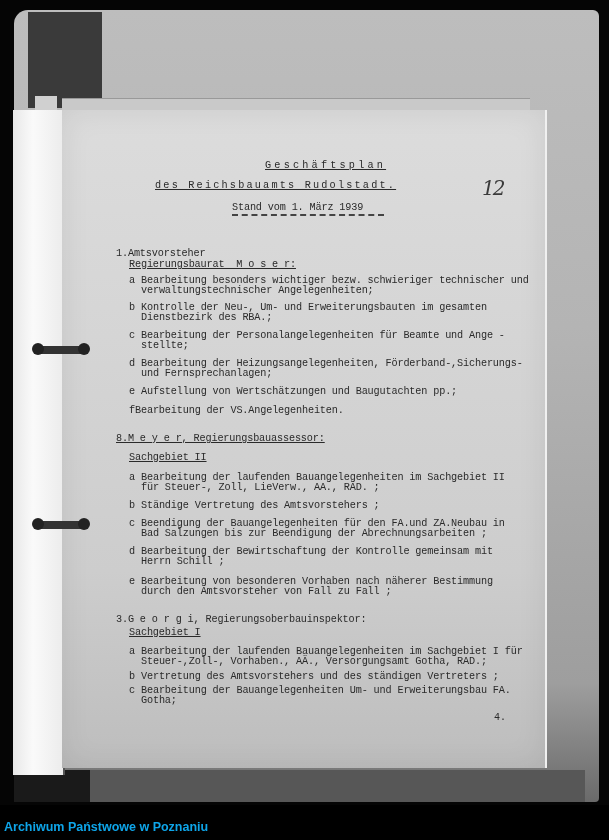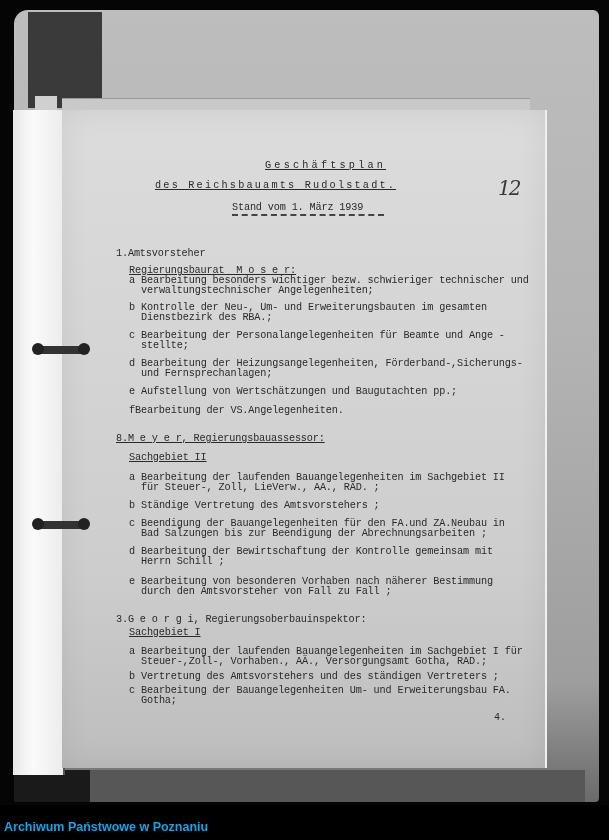--- a/index.html
+++ b/index.html
@@ -51,21 +51,21 @@
     background:linear-gradient(180deg,#dcdcdc 0%,#d6d6d6 30%,#cdcdcd 70%,#bdbdbd 100%);
     border-right:2px solid #f0f0f0;
     box-shadow: inset 0 0 30px rgba(0,0,0,0.08);
   }
   .txt { position:absolute; color:#2a2a2a; font-size:10.2px; line-height:12px; white-space:pre; letter-spacing:-0.15px; }
   .u { text-decoration:underline; }
   .title1 { left:233px; top:160px; letter-spacing:3.2px;margin-left:32px; }
   .title2 { left:155px; top:180px; letter-spacing:2.2px; }
   .title3 { left:232px; top:202px; }
   .title3-dash { position:absolute; left:232px; top:214px; width:152px; border-top:2px dashed #444; }
-  .handnum { position:absolute; left:482px; top:176px; font-family:"DejaVu Serif", serif; font-style:italic; font-size:20px; color:#3a3a3a; letter-spacing:-2px;margin-left:16px; }
+  .handnum { position:absolute; left:482px; top:176px; font-family:"DejaVu Serif", serif; font-style:italic; font-size:20px; color:#3a3a3a; letter-spacing:-2px; }
   .pagenum { position:absolute; left:494px; top:712px; font-size:10px; color:#2a2a2a; }
   .archive-label {
     position:absolute; left:4px; top:820px; color:#0ea5e9;
     font-family:"Liberation Sans", sans-serif; font-weight:bold; font-size:12.5px;
   }
 </style>
 </head>
 <body>
 
 <div class="scan"></div>
@@ -82,21 +82,21 @@
 <div class="fastener" style="top:346px"></div>
 <div class="fastener" style="top:521px"></div>
 
 <div class="txt u title1">Geschäftsplan</div>
 <div class="txt u title2">des Reichsbauamts Rudolstadt.</div>
 <div class="txt title3">Stand vom 1. März 1939</div>
 <div class="title3-dash"></div>
 <div class="handnum">12</div>
 
 <div class="txt" style="left:116px;top:248px">1.Amtsvorsteher</div>
-<div class="txt u" style="left:129px;top:265px">Regierungsbaurat  M o s e r:</div>
+<div class="txt u" style="left:129px;top:259px">Regierungsbaurat  M o s e r:</div>
 
 <div class="txt" style="left:129px;top:275px">a</div>
 <div class="txt" style="left:141px;top:275px">Bearbeitung besonders wichtiger bezw. schwieriger technischer und</div>
 <div class="txt" style="left:141px;top:285px">verwaltungstechnischer Angelegenheiten;</div>
 
 <div class="txt" style="left:129px;top:302px">b</div>
 <div class="txt" style="left:141px;top:302px">Kontrolle der Neu-, Um- und Erweiterungsbauten im gesamten</div>
 <div class="txt" style="left:141px;top:312px">Dienstbezirk des RBA.;</div>
 
 <div class="txt" style="left:129px;top:330px">c</div>

